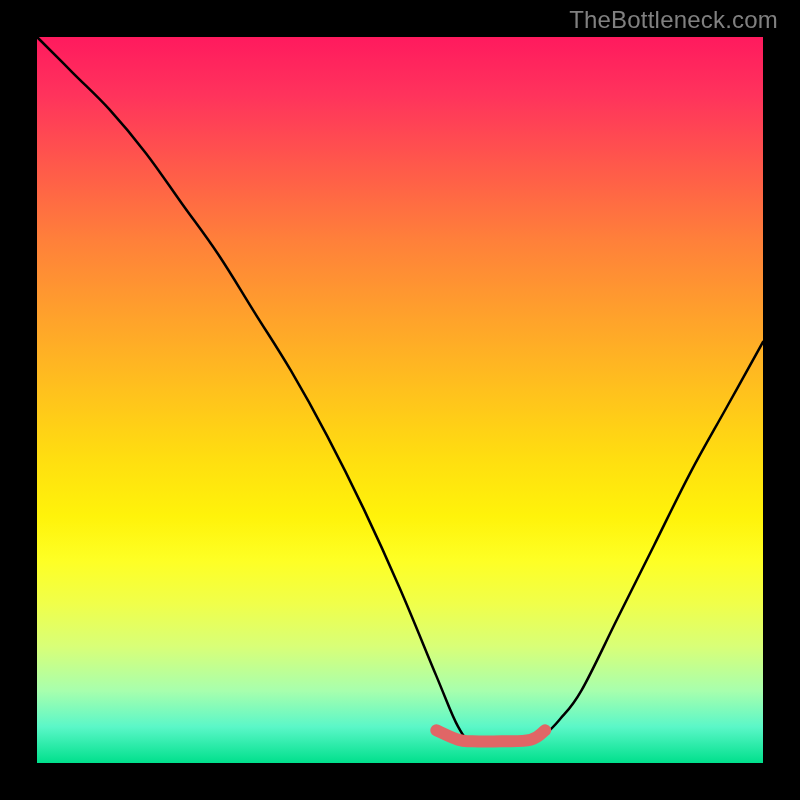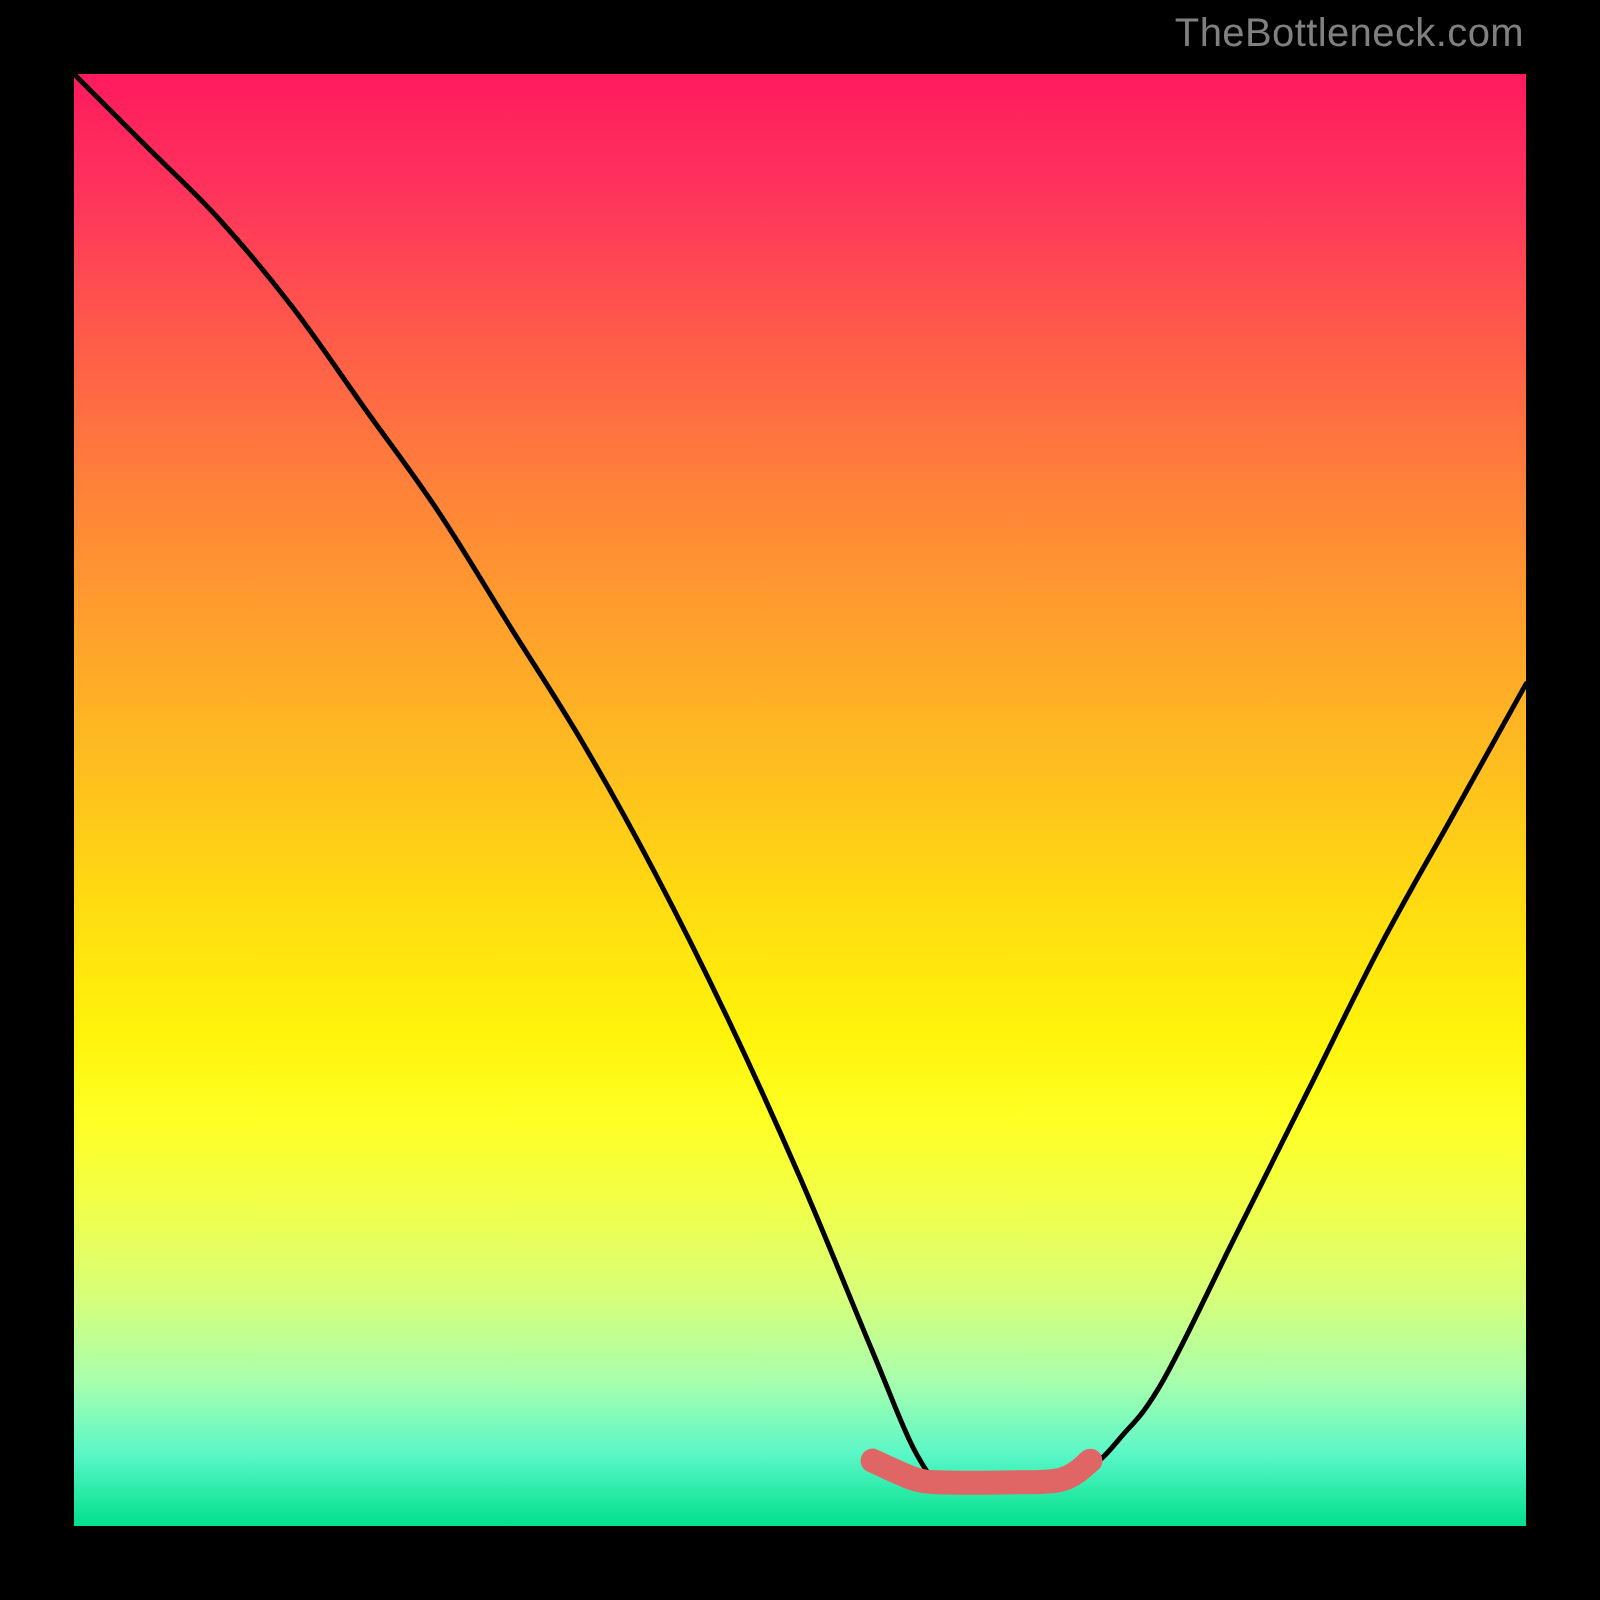--- a/index.html
+++ b/index.html
@@ -38,23 +38,23 @@
       #f0ff4a 78%,
       #d8ff78 84%,
       #a8ffad 90%,
       #5bf7c8 95%,
       #00e08c 100%
     );
   }
   .watermark {
     position: absolute;
     top: 6px;
-    right: 38px;
+    right: 22px;
     color: #808080;
-    font-size: 20px;
+    font-size: 24px;
     font-weight: 400;
     letter-spacing: 0.2px;
   }
   svg.curve-layer {
     position: absolute;
     top: 0;
     left: 0;
     width: 726px;
     height: 726px;
     overflow: visible;

